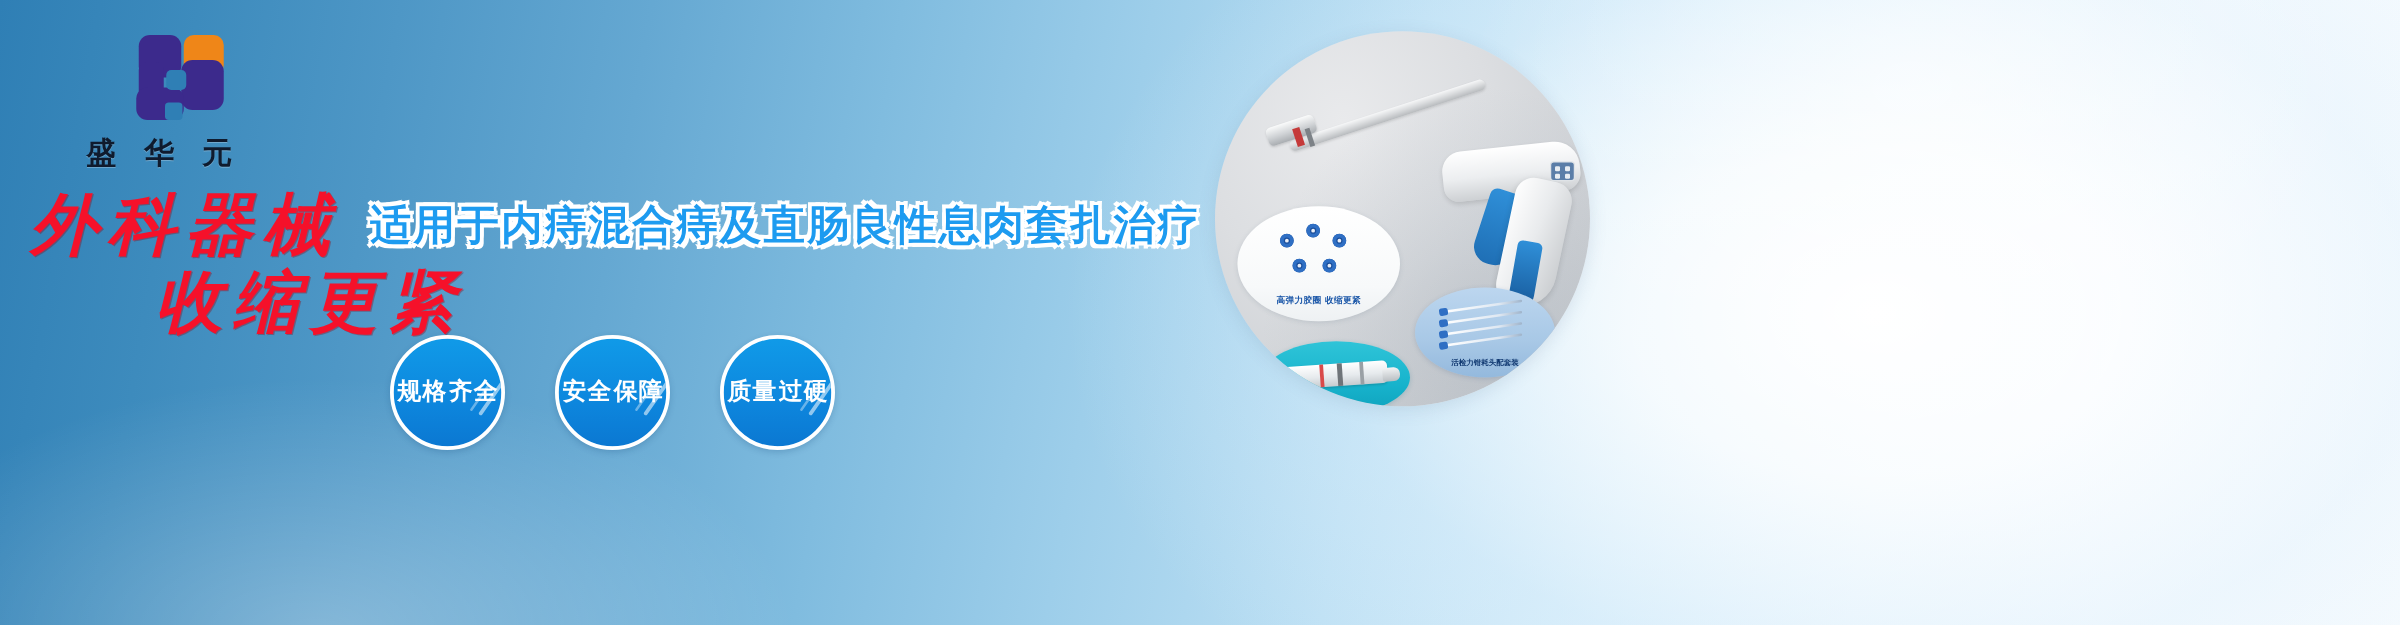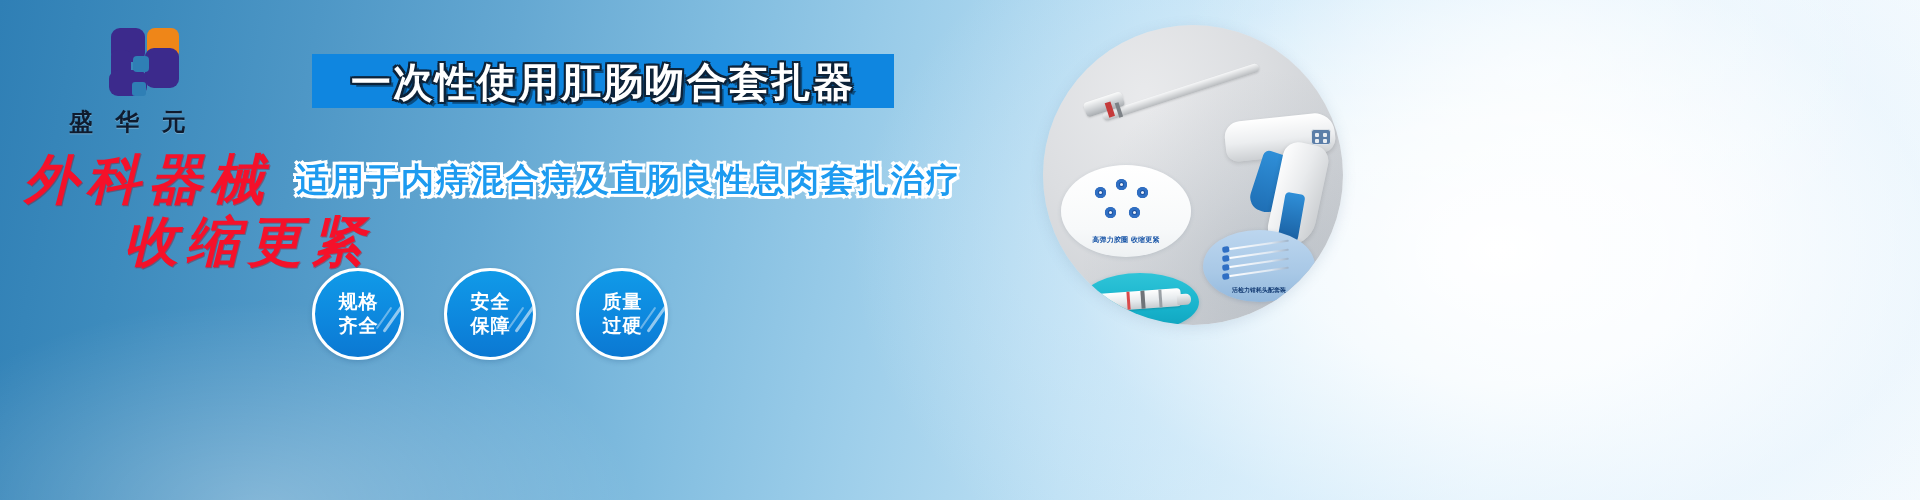--- a/index.html
+++ b/index.html
@@ -109,42 +109,42 @@
   #features {
     position:absolute; left:312px; top:268px;
     display:flex; gap:40px;
   }
   .feat {
     position:relative;
     width:92px; height:92px; border-radius:50%;
     background:linear-gradient(180deg,#109ae8 0%, #0d86dd 60%, #0b78d2 100%);
     border:3px solid #ffffff;
     box-shadow:0 2px 5px rgba(20,70,120,0.22);
-    display:flex; flex-direction:column;
+    display:flex; flex-direction:row;
     align-items:center; justify-content:center;
     overflow:hidden;
   }
   .feat .sheen {
     position:absolute; right:6px; top:30px;
     width:3px; height:34px; background:rgba(255,255,255,0.55);
     transform:rotate(35deg); border-radius:2px;
   }
   .feat .sheen2 {
     position:absolute; right:16px; top:34px;
     width:2px; height:26px; background:rgba(255,255,255,0.38);
     transform:rotate(35deg); border-radius:2px;
   }
   .feat-t {
     color:#ffffff; font-size:19px; font-weight:700;
     letter-spacing:1px; line-height:1.25; text-indent:1px;
   }
 
   
   #product {
-    position:absolute; left:1043px; top:25px;
+    position:absolute; left:972px; top:25px;
     width:300px; height:300px; border-radius:50%;
     background:radial-gradient(ellipse at 34% 24%, #e9eaec 0%, #dcdee1 42%, #cfd2d6 72%, #c3c7cc 100%);
     overflow:hidden;
     box-shadow:0 3px 14px rgba(90,120,150,0.16);
   }
   .pr-shade {
     position:absolute; inset:0; border-radius:50%;
     background:radial-gradient(ellipse at 70% 80%, rgba(120,135,150,0.22) 0%, rgba(255,255,255,0) 58%);
   }
   
@@ -305,23 +305,20 @@
       <span class="lg-sq lg-b"></span>
       <span class="lg-sq lg-c"></span>
       <span class="lg-sq lg-d"></span>
       <span class="lg-sq lg-e"></span>
       <span class="lg-sq lg-f"></span>
       <span class="lg-sq lg-g"></span>
     </div>
     <div class="logo-name">盛 华 元</div>
   </div>
 
-  <div id="title-bar">
-    <span id="title-text">一次性使用肛肠吻合套扎器</span>
-  </div>
 
   <div id="subtitle">适用于内痔混合痔及直肠良性息肉套扎治疗</div>
 
   <div id="slogan">
     <div class="slogan-line l1">外科器械</div>
     <div class="slogan-line l2">收缩更紧</div>
   </div>
 
   <div id="features">
     <div class="feat">

